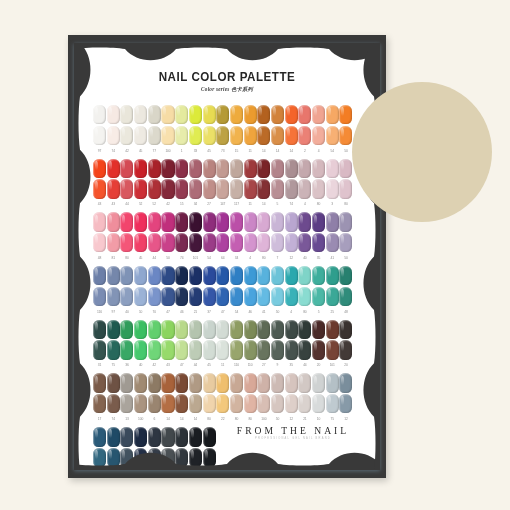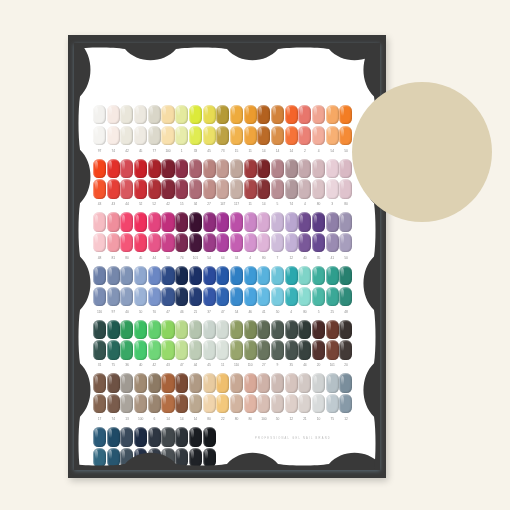--- a/index.html
+++ b/index.html
@@ -100,20 +100,24 @@
                  C292,9 292,24 272,24
                  C252,24 252,7 232,7
                  C212,7 212,24 192,24
                  C172,24 172,6 152,6
                  C132,6 132,24 112,24
                  C92,24 92,7 72,7
                  C52,7 52,24 32,24
                  C14,24 12,10 0,10 Z" fill="#ffffff" opacity="0"></path>
       </svg>
 
+      <div id="header">
+        <div id="title">NAIL COLOR PALETTE</div>
+        <div id="subtitle">Color series 色卡系列</div>
+      </div>
 
       <div id="grid">
           <div class="group">
             <div class="srow">
               <div class="nail" style="background: rgb(242, 241, 238);"></div>
               <div class="nail" style="background: rgb(246, 233, 227);"></div>
               <div class="nail" style="background: rgb(233, 230, 218);"></div>
               <div class="nail" style="background: rgb(236, 232, 223);"></div>
               <div class="nail" style="background: rgb(217, 214, 200);"></div>
               <div class="nail" style="background: rgb(246, 220, 165);"></div>
@@ -530,20 +534,21 @@
               <div class="num">21</div>
               <div class="num">103</div>
               <div class="num">25</div>
               <div class="num">31</div>
               <div class="num">15</div>
             </div>
           </div>
         </div>
 
       <div id="brand">
+        <div id="brand-name">FROM THE NAIL</div>
         <div id="brand-tag">PROFESSIONAL GEL NAIL BRAND</div>
       </div>
 
     <svg viewBox="0 0 306 26" preserveAspectRatio="none" style="position: absolute; left: 0px; top: 0px; width: 100%; height: 26px;">
           <path d="M0,0 L306,0 L306,6 C293.25,21 267.75,21 255,6 C242.25,4 216.75,4 204,6 C191.25,21 165.75,21 153,6 C140.25,4 114.75,4 102,6 C89.25,21 63.75,21 51,6 C38.25,4 12.75,4 0,6 L0,0 Z" fill="#393939"></path>
         </svg>
         <svg viewBox="0 0 306 26" preserveAspectRatio="none" style="position: absolute; left: 0px; bottom: 0px; width: 100%; height: 26px;">
           <path d="M0,26 L306,26 L306,20 C293.25,5 267.75,5 255,20 C242.25,22 216.75,22 204,20 C191.25,5 165.75,5 153,20 C140.25,22 114.75,22 102,20 C89.25,5 63.75,5 51,20 C38.25,22 12.75,22 0,20 L0,26 Z" fill="#393939"></path>
         </svg>
         <svg viewBox="0 0 22 427" preserveAspectRatio="none" style="position: absolute; left: 0px; top: 0px; width: 22px; height: 100%;">

